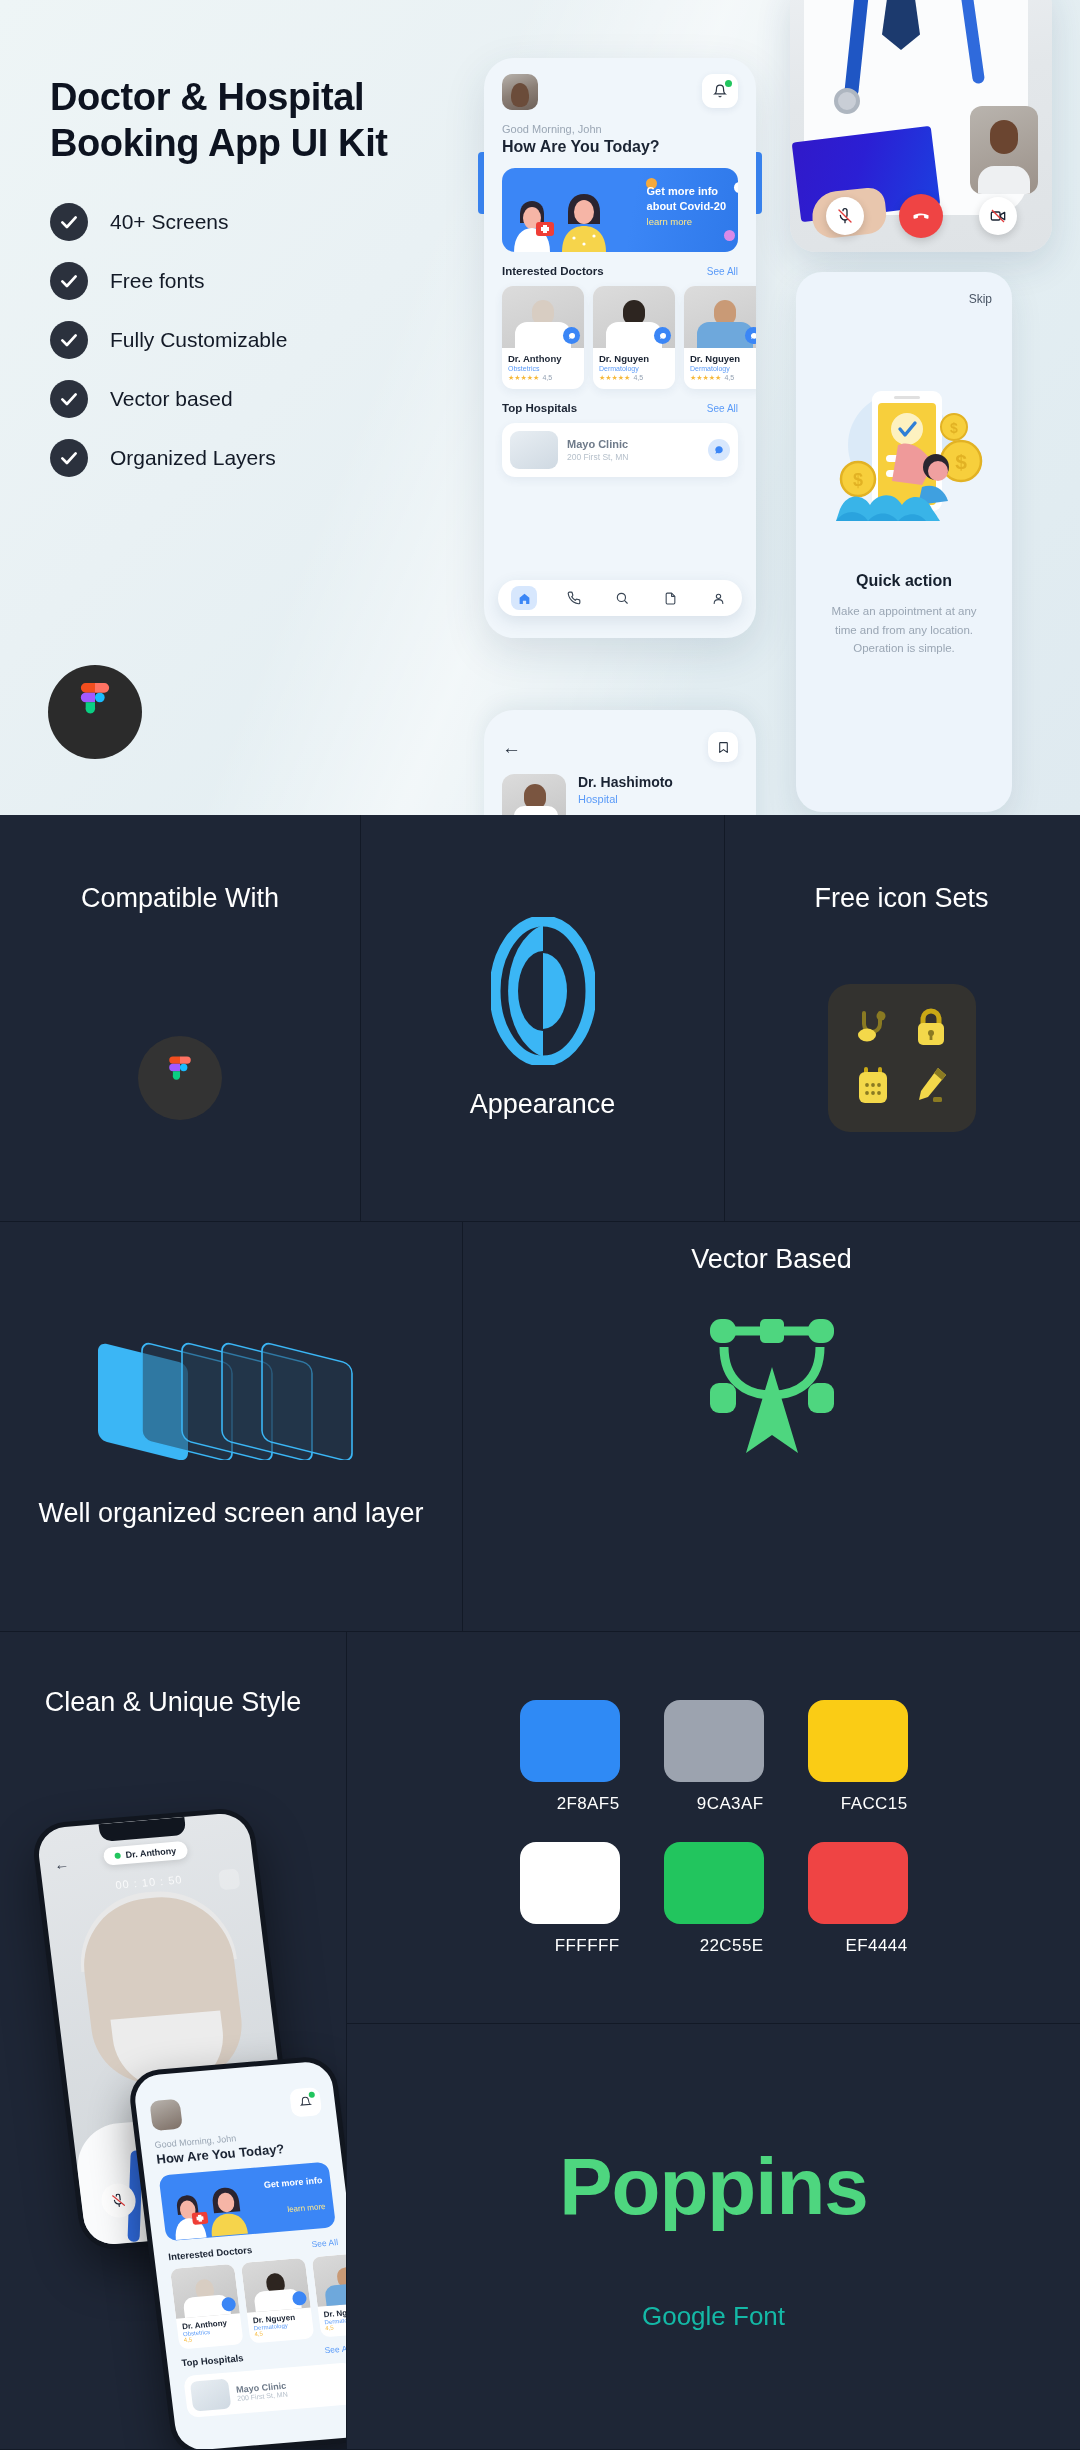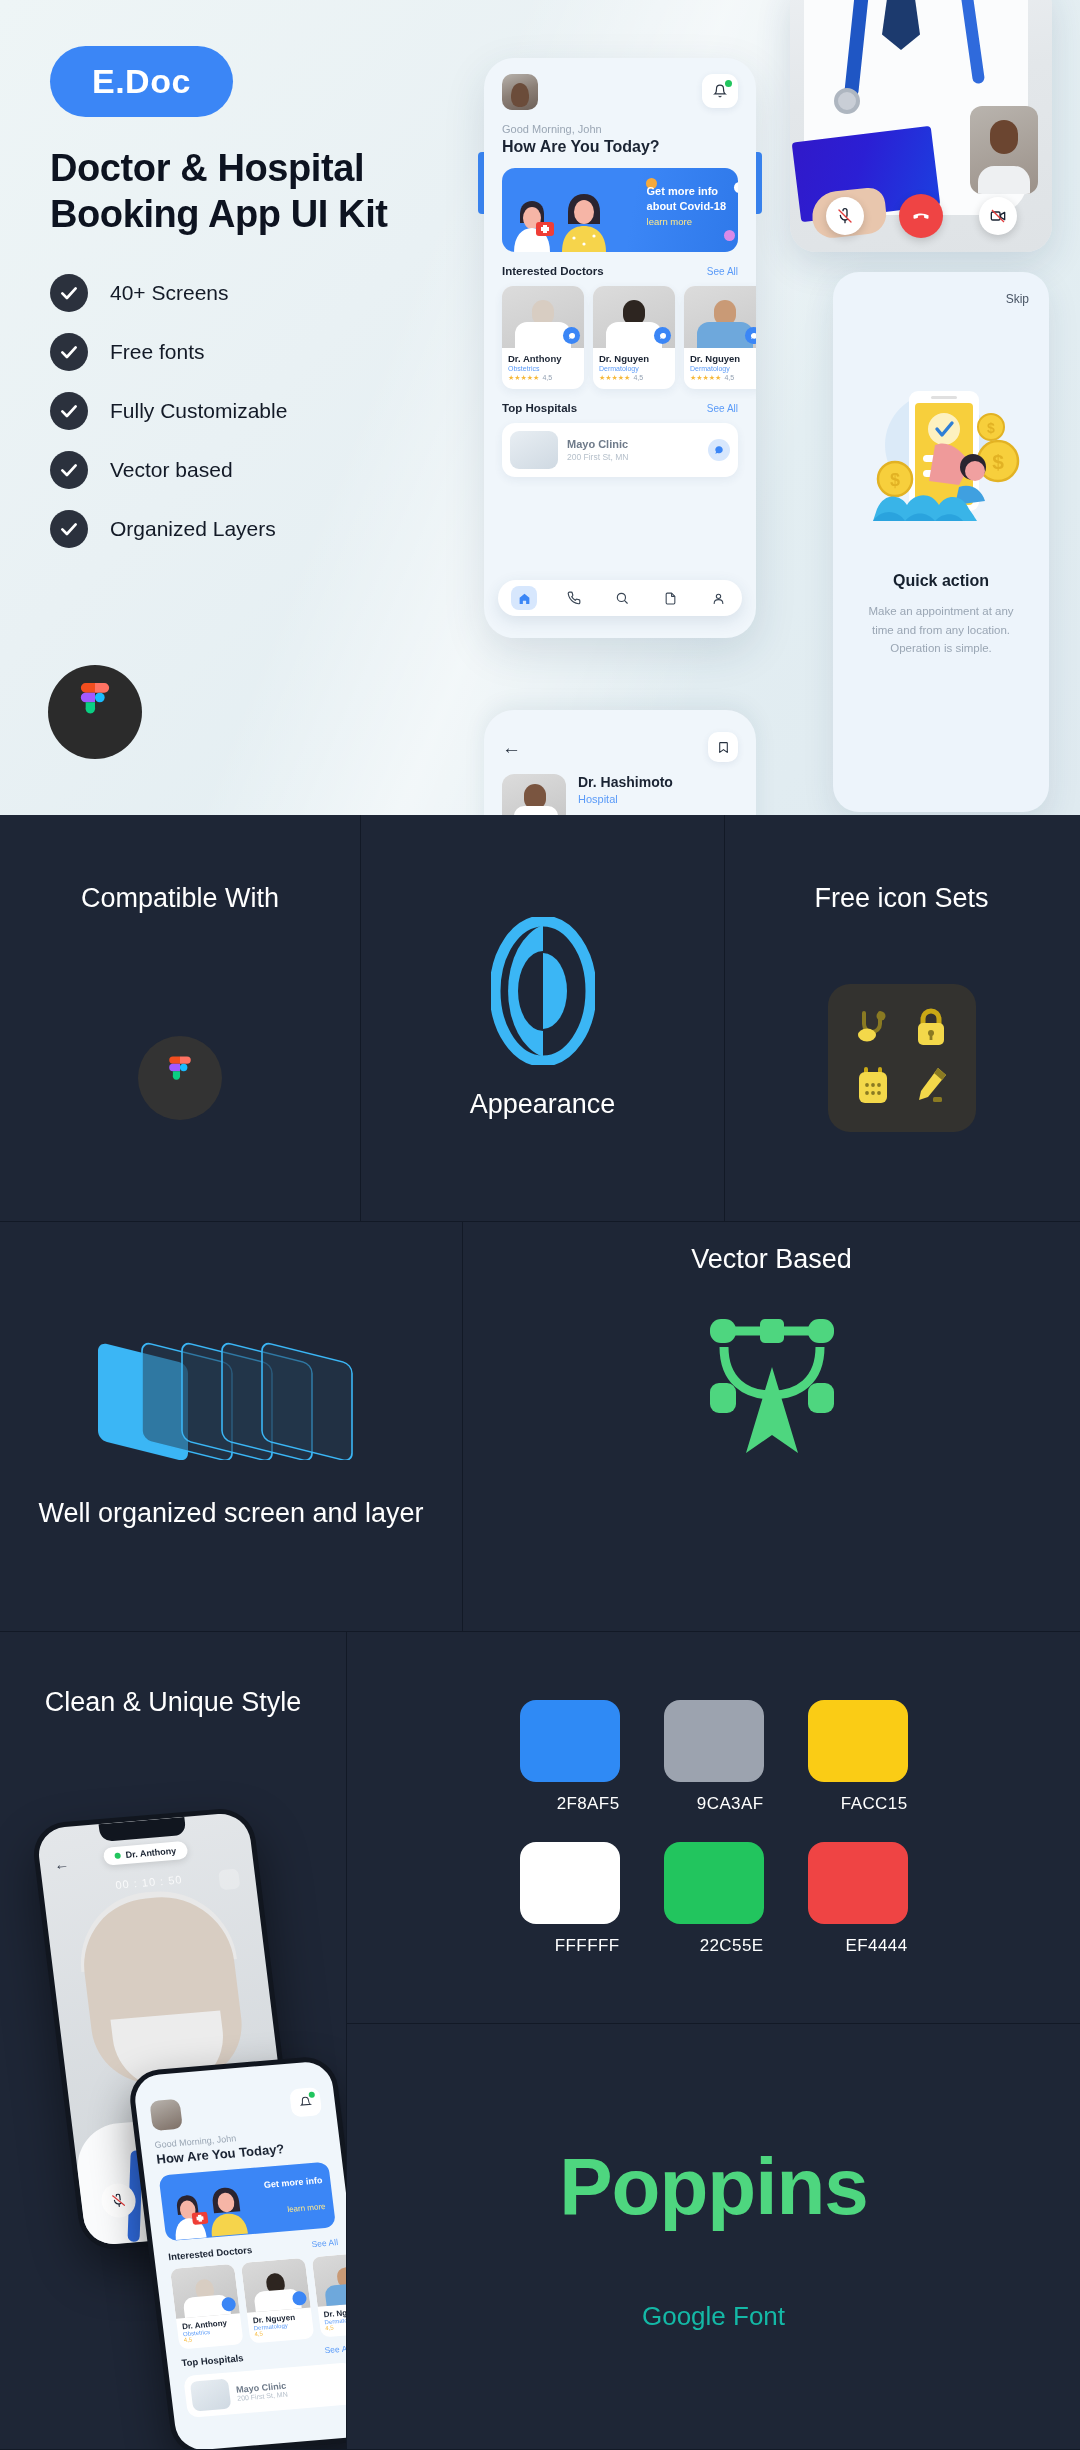--- a/index.html
+++ b/index.html
@@ -156,21 +156,21 @@
     background:linear-gradient(160deg,#b9b4ae,#9b9189);overflow:hidden;
   }
   .vc-pip .ph{position:absolute;left:20px;top:14px;width:28px;height:34px;border-radius:14px;background:#6b4530;}
   .vc-pip .pb{position:absolute;left:8px;bottom:0;width:52px;height:28px;background:#eef0f2;border-radius:16px 16px 0 0;}
   .vc-btns{position:absolute;left:0;right:0;bottom:14px;display:flex;justify-content:space-evenly;align-items:center;}
   .vc-btn{width:38px;height:38px;border-radius:50%;background:#fff;display:flex;align-items:center;justify-content:center;box-shadow:0 3px 9px rgba(0,0,0,.16);}
   .vc-btn.end{background:#ef4444;width:44px;height:44px;}
 
   
   .qcard {
-    position:absolute; left:833px; top:272px; width:216px; height:540px;
+    position:absolute; left:796px; top:272px; width:216px; height:540px;
     background:#edf4fb; border-radius:26px; overflow:hidden;
     box-shadow:0 12px 32px rgba(30,60,90,.10);
   }
   .qskip{position:absolute;right:20px;top:20px;font-size:12px;color:#4a5565;}
   .qillus{position:absolute;left:0;right:0;top:88px;height:200px;display:flex;align-items:center;justify-content:center;}
   .qtitle{position:absolute;left:0;right:0;top:300px;text-align:center;font-size:16px;font-weight:bold;color:#16202e;}
   .qdesc{position:absolute;left:30px;right:30px;top:330px;text-align:center;font-size:11.5px;line-height:1.62;color:#9aa6b4;}
 
   
   .dark { position:absolute; left:0; top:815px; width:1080px; }
@@ -276,21 +276,20 @@
 </style>
 </head>
 <body>
 
 <div class="page">
 
   <section class="hero">
     <div class="hero-sheen"></div>
 
     <div class="hero-left">
-      <div class="logo-pill">E.Doc</div>
       <h1 class="hero-title">Doctor &amp; Hospital Booking App UI Kit</h1>
 
       <div class="feature-list">
         <div class="feature-row">
           <span class="check-circle">
             <svg viewBox="0 0 24 24" fill="none" stroke="#fff" stroke-width="3.2" stroke-linecap="round" stroke-linejoin="round">
                 <polyline points="4,12.5 9.5,18 20,6.5"></polyline>
               </svg>
           </span>
           <span class="feature-label">40+ Screens</span>
@@ -373,21 +372,21 @@
           <path d="M2 66c0-18 10-26 22-26s22 8 22 26z" fill="#f6d44b"></path>
           <circle cx="14" cy="52" r="1.6" fill="#fff"></circle>
             <circle cx="24" cy="58" r="1.6" fill="#fff"></circle>
             <circle cx="34" cy="50" r="1.6" fill="#fff"></circle>
         </svg>
         <span class="germ" style="left:144px;top:10px;background:#f6a93b;"></span>
         <span class="germ" style="left:232px;top:14px;background:#ffffff;"></span>
         <span class="germ" style="left:222px;top:62px;background:#d98ae8;"></span>
         <div class="btxt">
           <b>Get more info</b>
-          <b>about Covid-18</b>
+          <b>about Covid-20</b>
           <span>learn more</span>
         </div>
       </div>
 
       <div class="pm-sechead">
         <h4>Interested Doctors</h4>
         <a>See All</a>
       </div>
 
       <div class="pm-doc-row">

